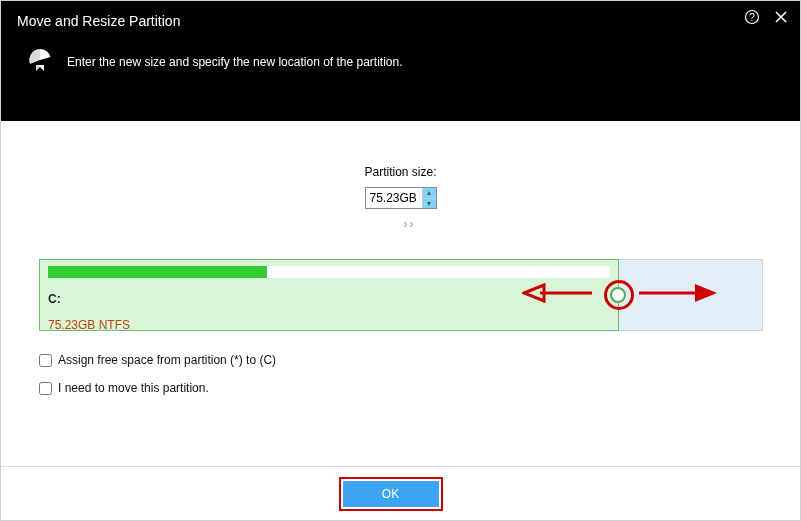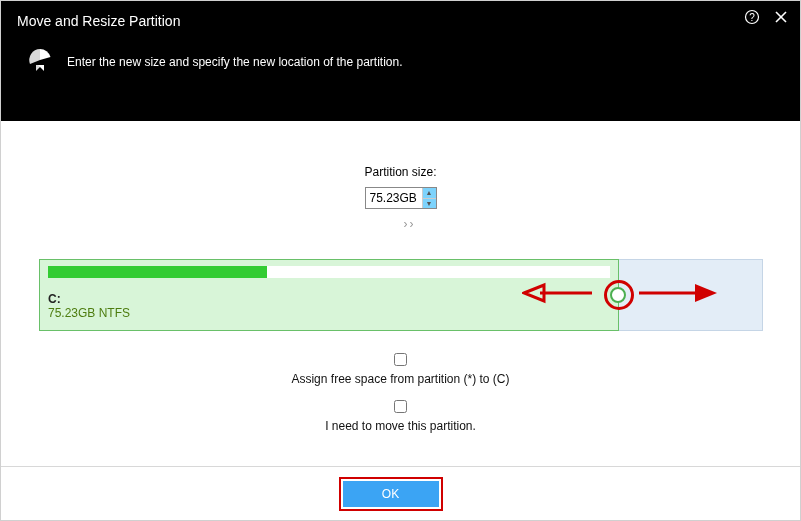--- a/index.html
+++ b/index.html
@@ -120,21 +120,22 @@
     height: 100%;
     width: 39%;
   }
   .part-label {
     font-size: 12px;
     font-weight: bold;
     color: #222;
   }
   .part-detail {
     font-size: 12px;
-    color: #4d7c0f;
+    color: #c2410c;
+    margin-top: 12px;
   }
   .free-block {
     flex: 1;
     background: #e3edf7;
     border: 1px solid #c5d5e6;
     border-left: none;
   }
   .resize-handle {
     position: absolute;
     right: -8px;
@@ -172,21 +173,20 @@
   .options {
     margin-top: 22px;
     font-size: 12px;
     color: #111;
   }
   .option-row {
     display: flex;
     align-items: center;
     gap: 6px;
     margin-bottom: 14px;
-    flex-direction: column;
   }
   .option-row input[type=checkbox] {
     width: 13px;
     height: 13px;
     accent-color: #3ba4f4;
     cursor: pointer;
   }
   .footer {
     position: absolute;
     bottom: 0;

